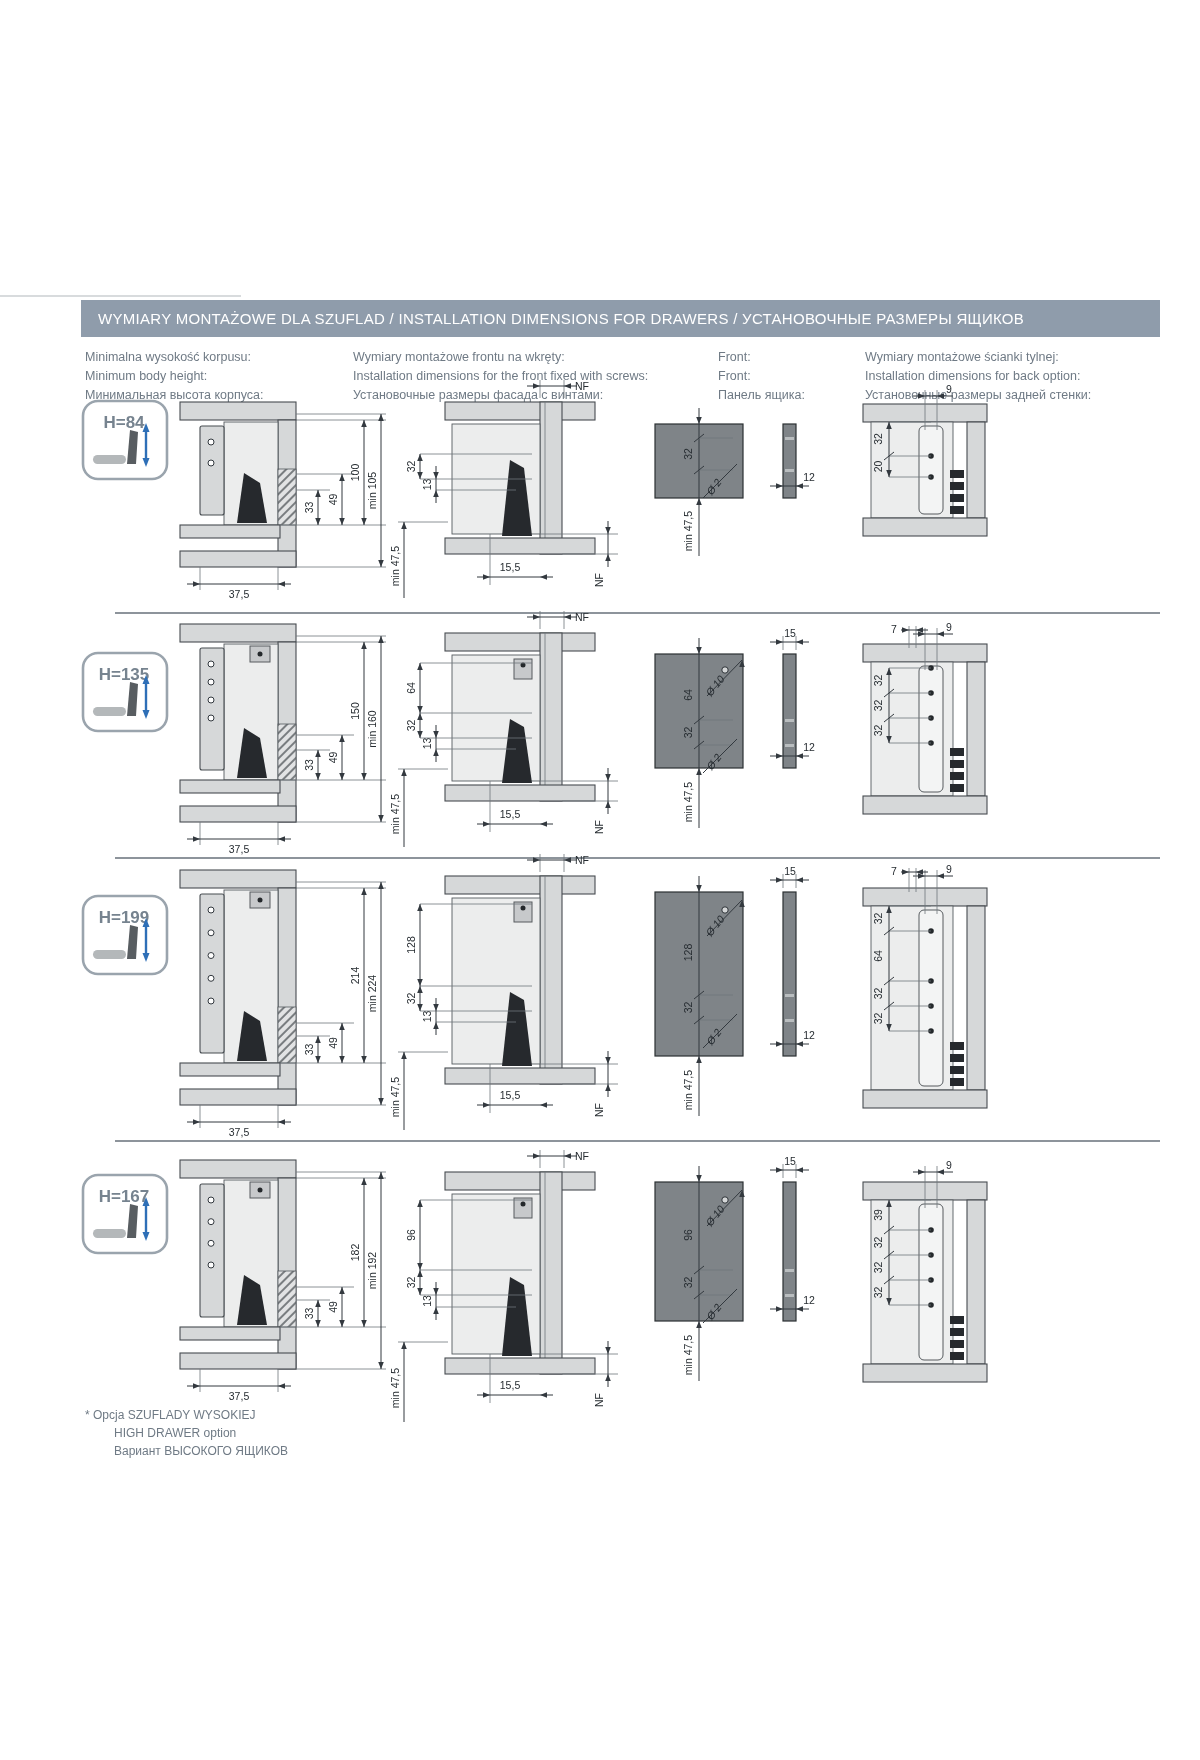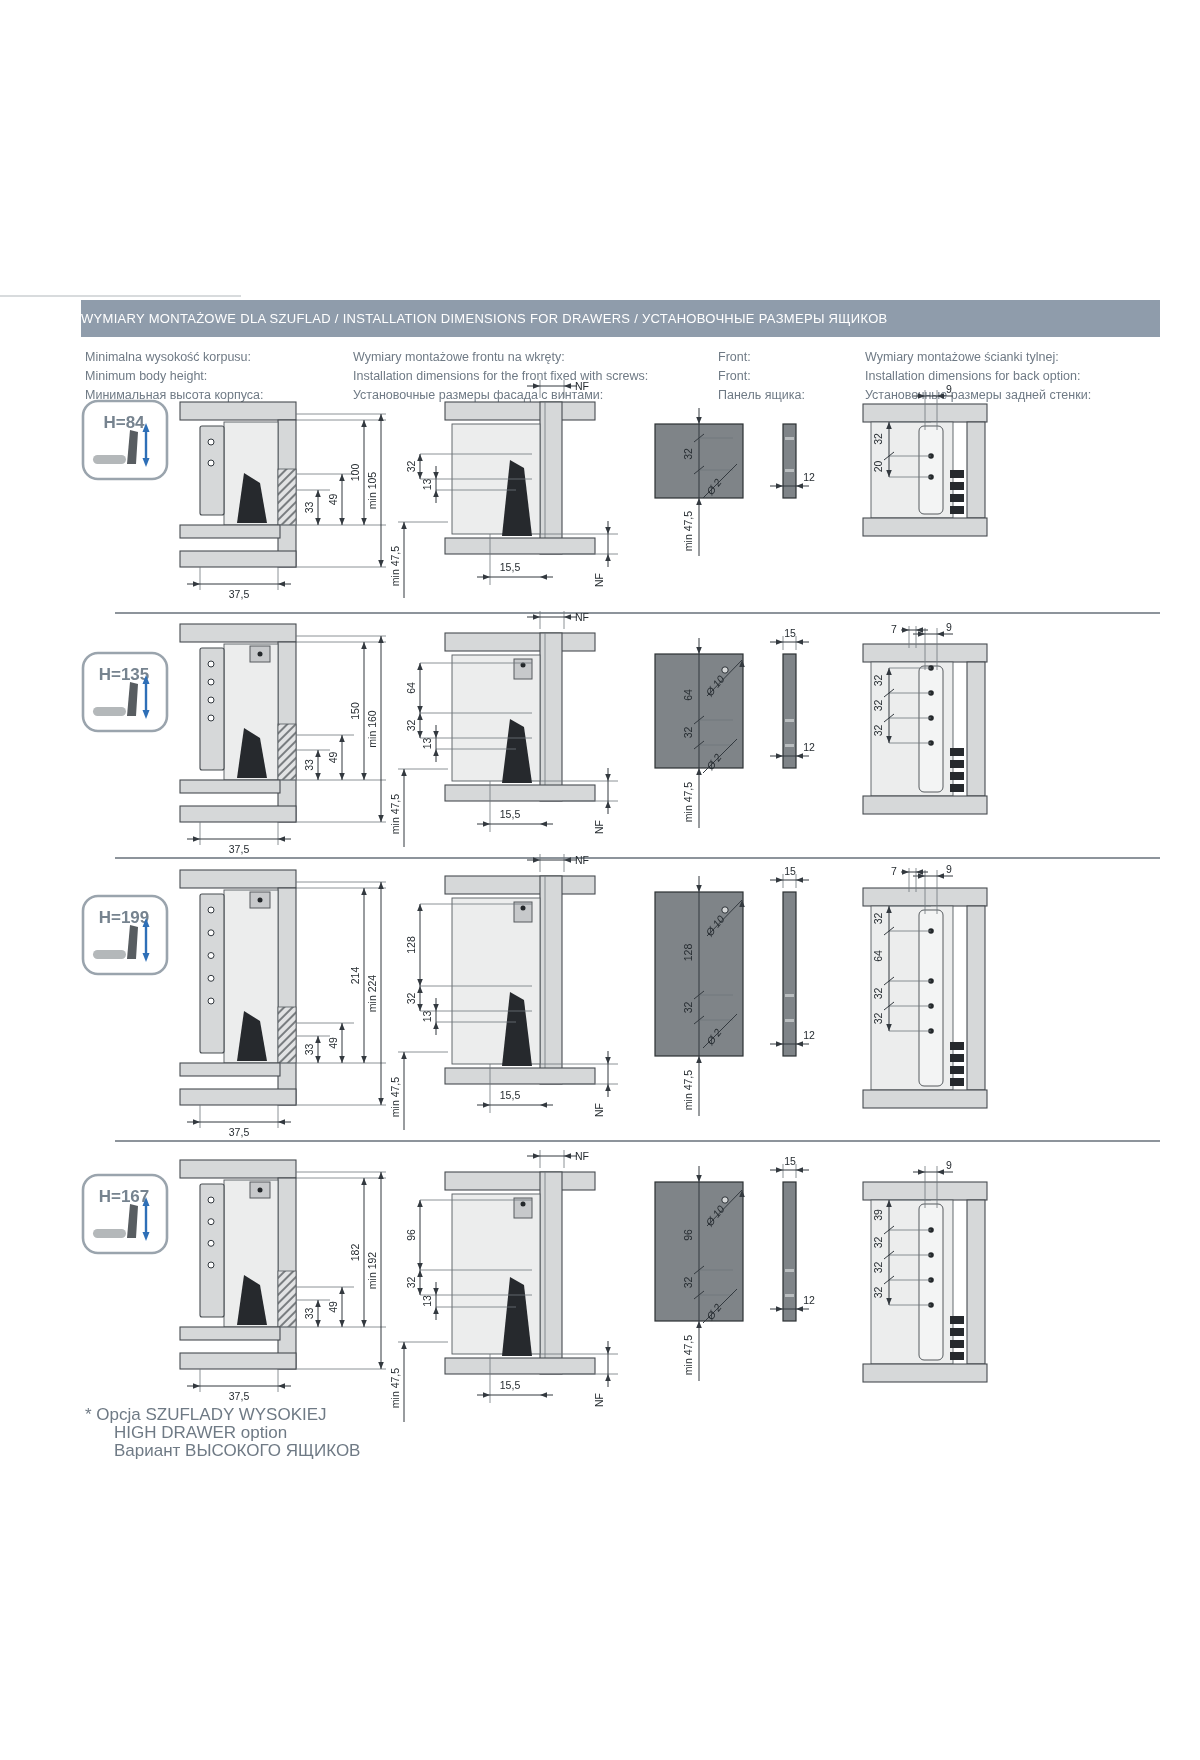--- a/index.html
+++ b/index.html
@@ -1,23 +1,23 @@
 <!DOCTYPE html>
 <html><head>
 <meta charset="utf-8">
 <style>
   html,body{margin:0;padding:0;background:#fff;font-family:"Liberation Sans",sans-serif;}
   #page{position:relative;width:1200px;height:1760px;background:#fff;overflow:hidden;}
   .topline{position:absolute;left:0;top:295px;width:241px;height:2px;background:#d8dbdd;}
   .hbar{position:absolute;left:81px;top:300px;width:1079px;height:37px;background:#8f9cab;color:#fff;
-        font-size:13px;letter-spacing:.3px;display:flex;align-items:center;box-sizing:border-box;}
+        font-size:15px;letter-spacing:.3px;display:flex;align-items:center;padding-left:17px;box-sizing:border-box;}
   .col{position:absolute;top:348px;font-size:12.5px;color:#6f7a85;line-height:19px;white-space:nowrap;}
   .sep{position:absolute;left:115px;width:1045px;height:2px;background:#8d949b;}
   .cell{position:absolute;}
-  .footnote{position:absolute;left:85px;top:1406px;font-size:17px;color:#6f7a85;line-height:18px;}
+  .footnote{position:absolute;left:85px;top:1406px;font-size:12px;color:#6f7a85;line-height:18px;}
   .footnote div + div{margin-left:29px;}
   
   .dl{stroke:#33393f;stroke-width:1;fill:none;}
   .xl{stroke:#70767c;stroke-width:0.8;fill:none;}
   .ah{fill:#33393f;}
   .fillL{fill:#d6d8d9;stroke:#474c51;stroke-width:1.1;}
   .fillXL{fill:#eceded;stroke:#565b5f;stroke-width:0.9;}
   .dark{fill:#7f8488;stroke:#2b3033;stroke-width:1.2;}
   .mech{fill:#26292d;}
   .hole{fill:#fff;stroke:#33393f;stroke-width:1;}

